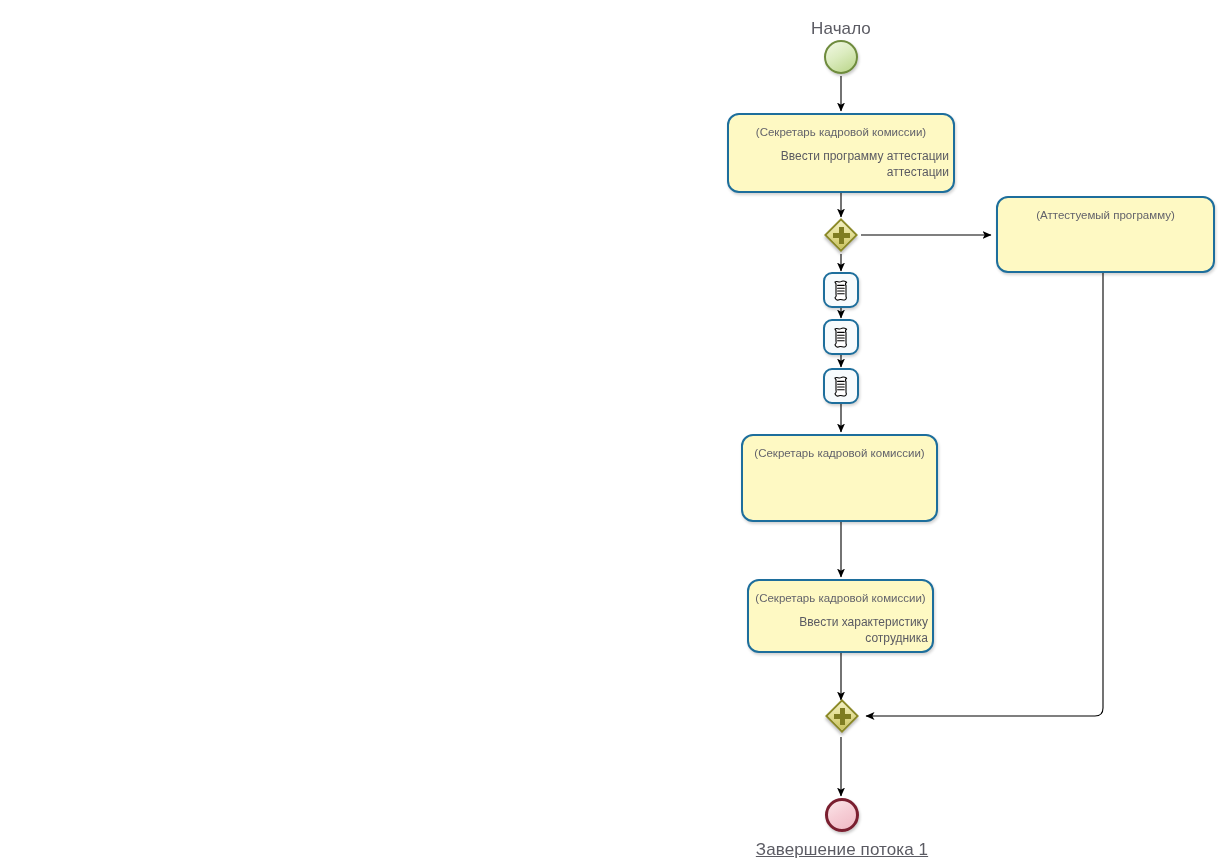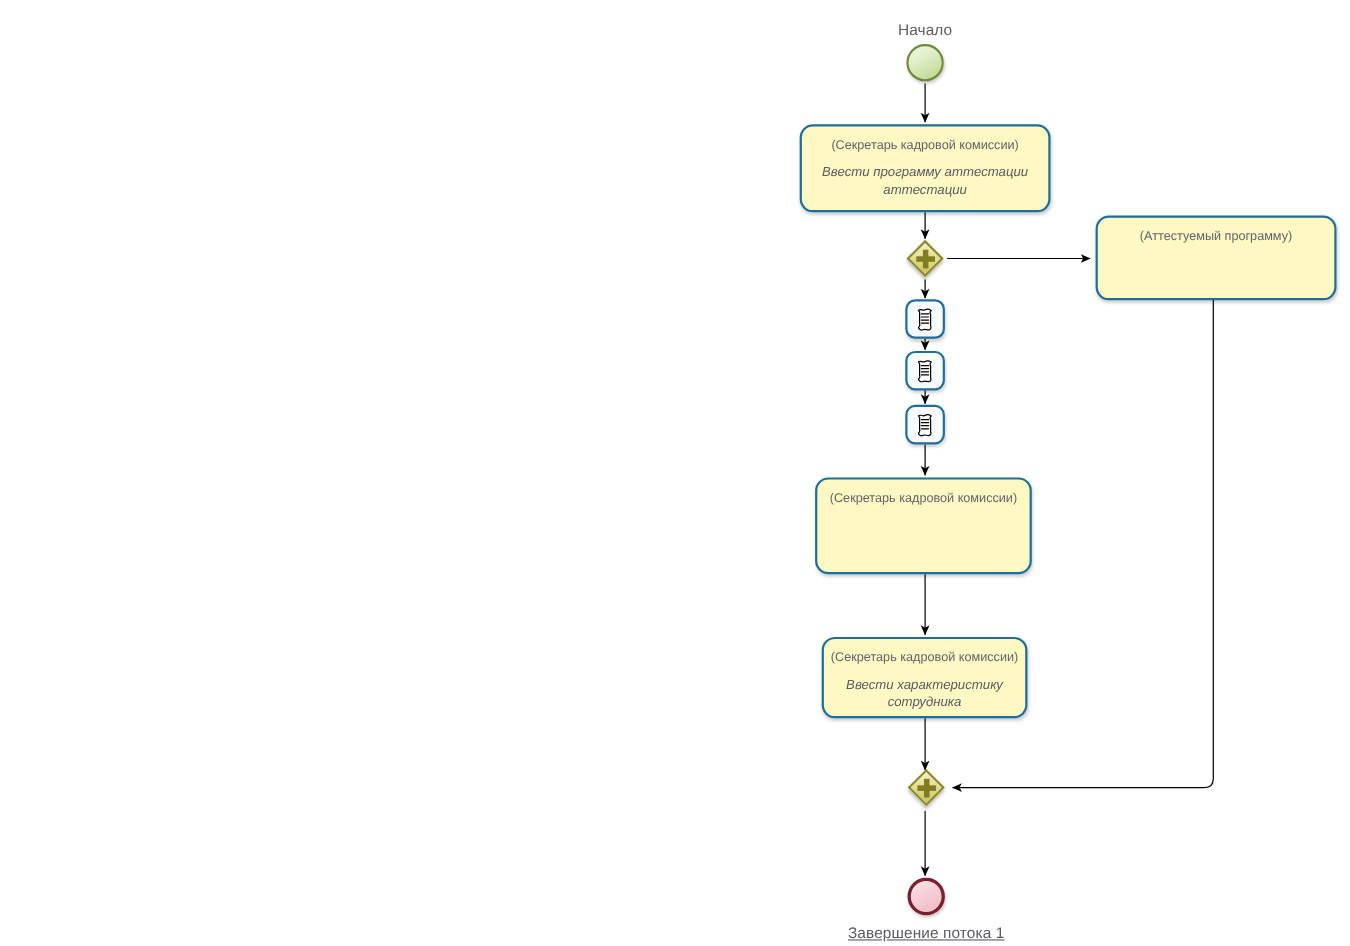--- a/index.html
+++ b/index.html
@@ -22,21 +22,21 @@
     left: 0;
     top: 0;
     width: 1227px;
     height: 860px;
     pointer-events: none;
   }
 
   
   .event-label {
     position: absolute;
-    font-size: 14px;
+    font-size: 17px;
     color: #5b5b63;
     white-space: nowrap;
     text-align: center;
     letter-spacing: .1px;
   }
 
   
   .event {
     position: absolute;
     width: 34px;
@@ -105,25 +105,24 @@
   .task .role {
     font-size: 11.5px;
     color: #63636b;
     text-align: center;
     line-height: 14px;
     white-space: nowrap;
   }
   .task .title {
     font-size: 12px;
     color: #5a5a62;
-    text-align: center;
+    text-align: right;
     line-height: 16px;
     margin-top: 9px;
     white-space: pre-line;
-    font-style: italic;
   }
 
   
   .script-task {
     position: absolute;
     width: 36px;
     height: 36px;
     box-sizing: border-box;
     border: 2px solid #1d6e9c;
     border-radius: 9px;

